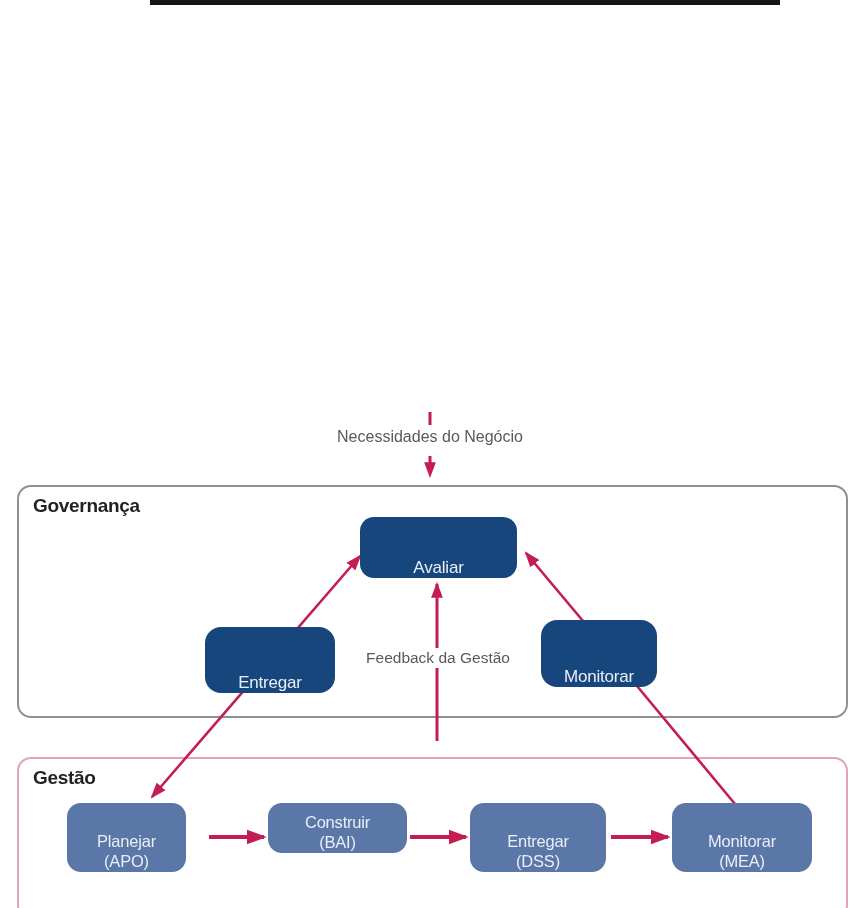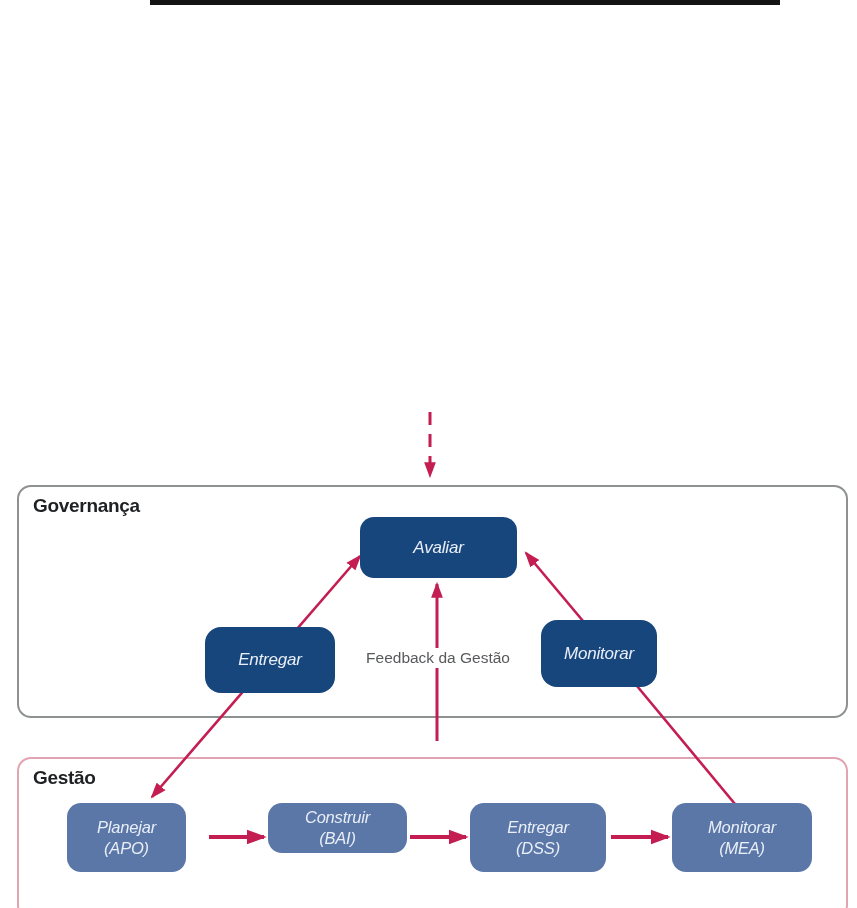--- a/index.html
+++ b/index.html
@@ -37,22 +37,22 @@
     position:absolute;left:0;top:0;width:857px;height:908px;z-index:2;pointer-events:none;
   }
   .edge{stroke:var(--arrow,#c31d52);fill:none;}
   .edge.thin{stroke-width:2.6px;}
   .edge.mid{stroke-width:3px;}
   .edge.thick{stroke-width:4.2px;}
   .edge.dashed{stroke-dasharray:13 9;}
   .ah-fill{fill:var(--arrow,#c31d52);}
   .node{
     position:absolute;z-index:3;display:flex;flex-direction:column;
-    align-items:center;justify-content:center;text-align:center;
-    color:var(--node-text);letter-spacing:-0.2px;font-style:italic;
+    align-items:center;justify-content:flex-end;text-align:center;
+    color:var(--node-text);letter-spacing:-0.2px;
   }
   .node.gov{background:var(--governance-node);border-radius:14px;font-size:17px;}
   .node.mgmt{background:var(--management-node);border-radius:14px;font-size:16.5px;line-height:1.25;}
   .node.avaliar{left:360px;top:517px;width:157px;height:61px;}
   .node.dirigir{left:205px;top:627px;width:130px;height:66px;border-radius:16px;}
   .node.monitorar-gov{left:541px;top:620px;width:116px;height:67px;border-radius:16px;}
   .node.planejar{left:67px;top:803px;width:119px;height:69px;}
   .node.construir{left:268px;top:803px;width:139px;height:50px;}
   .node.entregar{left:470px;top:803px;width:136px;height:69px;}
   .node.monitorar-mea{left:672px;top:803px;width:140px;height:69px;}
@@ -123,15 +123,16 @@
   </div>
   <div class="node mgmt entregar">
     <span>Entregar</span>
     <span>(DSS)</span>
   </div>
   <div class="node mgmt monitorar-mea">
     <span>Monitorar</span>
     <span>(MEA)</span>
   </div>
 
+  <div class="annotation business-needs">Necessidades do Negócio</div>
   <div class="annotation feedback">Feedback da Gestão</div>
 
 </div>
 
 </body></html>

